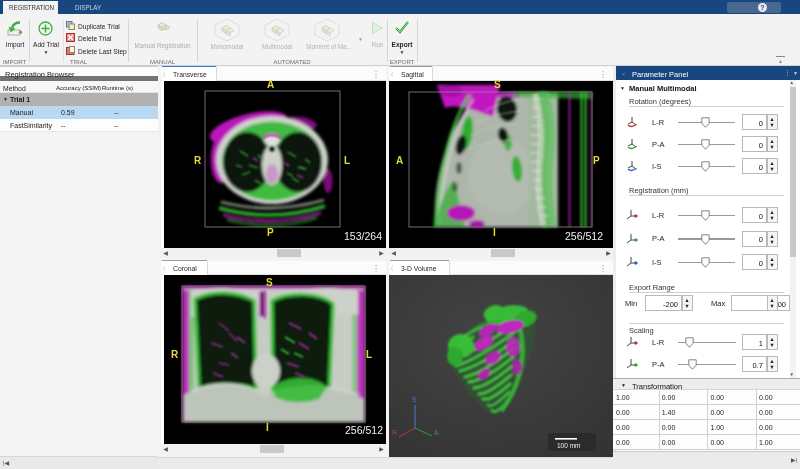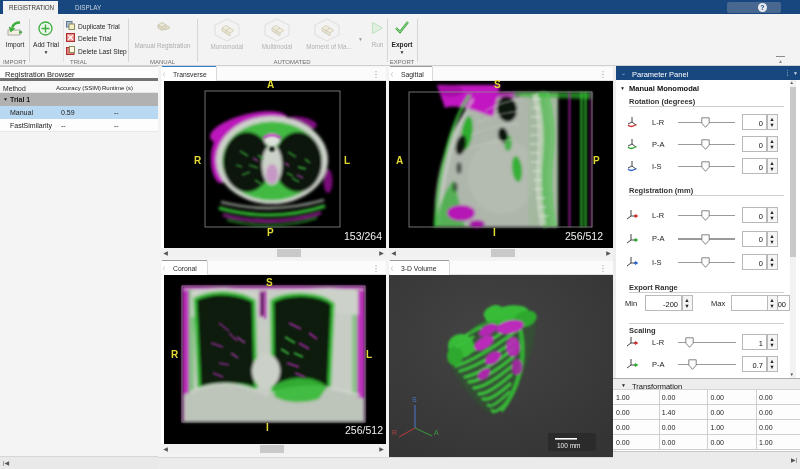--- a/index.html
+++ b/index.html
@@ -16,21 +16,21 @@
 .ctr { position:absolute; color:#f0f0f0; font-size:10.5px; text-align:right; }
 .sb { position:absolute; height:10px; background:#f1f1f1; }
 .sb .thumb { position:absolute; top:1px; height:8px; background:#c9c9c9; }
 .sb .ar { position:absolute; top:0; width:9px; height:10px; background:#f1f1f1; color:#555; font-size:6px; text-align:center; line-height:10px; }
 .spin { position:absolute; width:11px; height:16px; border:1px solid #b9b9b9; background:#f5f5f5; }
 .spin:before { content:"▲"; position:absolute; top:1px; left:1.8px; font-size:5.5px; color:#222; }
 .spin:after { content:"▼"; position:absolute; bottom:1px; left:1.8px; font-size:5.5px; color:#222; }
 .numbox { position:absolute; height:16px; background:#fff; border:1px solid #b9b9b9; font-size:7.5px; text-align:right; padding:3.5px 3px 0 0; color:#111; }
 .slider { position:absolute; height:1.5px; background:#9a9a9a; }
 .plbl { font-size:7.5px; color:#222; }
-.grplbl { position:absolute; font-size:7.5px; color:#333;font-weight:bold; }
+.grplbl { position:absolute; font-size:7.5px; color:#333; }
 .hair { position:absolute; height:1px; background:#cfcfcf; }
 </style>
 </head>
 <body>
 
 <div class="abs" style="left:0;top:0;width:800px;height:14px;background:#17477e;"></div>
 <div class="abs" style="left:3px;top:1px;width:55px;height:13px;background:#f2f2f2;"></div>
 <div class="abs" style="left:9px;top:4px;font-size:6.3px;letter-spacing:-0.15px;color:#3a3a3a;">REGISTRATION</div>
 <div class="abs" style="left:75px;top:4px;font-size:6.3px;color:#cdd6e2;">DISPLAY</div>
 <div class="abs" style="left:727px;top:2px;width:54px;height:11px;background:#48688f;border-radius:2px;"></div>
@@ -119,21 +119,21 @@
 </svg>
 <div class="btnlbl abs" style="left:387px;top:41px;width:30px;font-weight:bold;">Export</div>
 <div class="abs" style="left:398px;top:49px;width:8px;color:#333;font-size:5px;text-align:center;">▼</div>
 
 <div class="abs" style="left:776px;top:56px;width:9px;height:7px;">
  <div class="abs" style="left:0;top:0;width:9px;height:1px;background:#8a8a8a;"></div>
  <div class="abs" style="left:2px;top:2px;color:#8a8a8a;font-size:5px;">▲</div>
 </div>
 
 <div class="abs" style="left:0;top:66px;width:158px;height:390px;background:#f4f4f4;border-top:1px solid #c9c9c9;"></div>
-<div class="abs" style="left:0;top:67px;width:158px;height:14px;background:#fcfcfc;border-bottom:3px solid #737373;padding:3px 0 0 5px;font-size:7.5px;color:#222;">Registration Browser</div>
+<div class="abs" style="left:0;top:67px;width:158px;height:14px;background:#fcfcfc;border-bottom:5px solid #737373;padding:3px 0 0 5px;font-size:7.5px;color:#222;">Registration Browser</div>
 <div class="abs" style="left:0;top:81px;width:158px;height:12px;background:#f7f7f7;border-bottom:1px solid #e4e4e4;">
  <span class="abs" style="left:3px;top:3.5px;font-size:6.8px;">Method</span>
  <span class="abs" style="left:56px;top:3.5px;font-size:6px;">Accuracy (SSIM)</span>
  <span class="abs" style="left:102px;top:3.5px;font-size:6px;">Runtime (s)</span>
 </div>
 <div class="abs" style="left:0;top:93px;width:158px;height:12.5px;background:#b1b1b1;">
  <span class="abs" style="left:3px;top:3px;color:#222;font-size:5px;">▼</span>
  <span class="abs" style="left:10px;top:2.5px;font-weight:bold;">Trial 1</span>
 </div>
 <div class="abs" style="left:0;top:105.5px;width:158px;height:13px;background:#b9d9f2;">
@@ -377,21 +377,21 @@
 
 <div class="abs" style="left:613px;top:66px;width:187px;height:391px;background:#fff;"></div>
 <div class="abs" style="left:613px;top:66px;width:3px;height:391px;background:#ededed;"></div>
 <div class="abs" style="left:616px;top:66px;width:184px;height:14px;background:#17477e;">
  <span class="abs" style="left:5px;top:3px;color:#9fb6cf;font-size:6px;">⌄</span>
  <span class="abs" style="left:16px;top:3.5px;color:#fff;font-size:7.5px;">Parameter Panel</span>
  <span class="abs" style="left:168px;top:3px;color:#cfd9e5;font-size:7px;">⋮</span>
  <span class="abs" style="left:177px;top:4px;color:#cfd9e5;font-size:5px;">▼</span>
 </div>
 <div class="abs" style="left:620px;top:85px;color:#222;font-size:5px;">▼</div>
-<div class="abs" style="left:629px;top:84px;font-weight:bold;font-size:7.5px;color:#111;">Manual Monomodal</div>
+<div class="abs" style="left:629px;top:84px;font-weight:bold;font-size:7.5px;color:#111;">Manual Multimodal</div>
 <div class="grplbl" style="left:629px;top:97px;">Rotation (degrees)</div>
 <div class="hair" style="left:629px;top:106px;width:155px;"></div>
 <div class="grplbl" style="left:629px;top:186px;">Registration (mm)</div>
 <div class="hair" style="left:629px;top:195px;width:155px;"></div>
 <div class="grplbl" style="left:629px;top:283px;">Export Range</div>
 <div class="hair" style="left:629px;top:292px;width:155px;"></div>
 <div class="grplbl" style="left:629px;top:326px;">Scaling</div>
 <div class="hair" style="left:629px;top:323px;width:155px;"></div>
 <svg class="abs" style="left:625px;top:114px;" width="14" height="14" viewBox="0 0 14 14">
  <path d="M7 3 V8 L11 11 M7 8 L3 10" stroke="#444" stroke-width="1" fill="none"></path>

